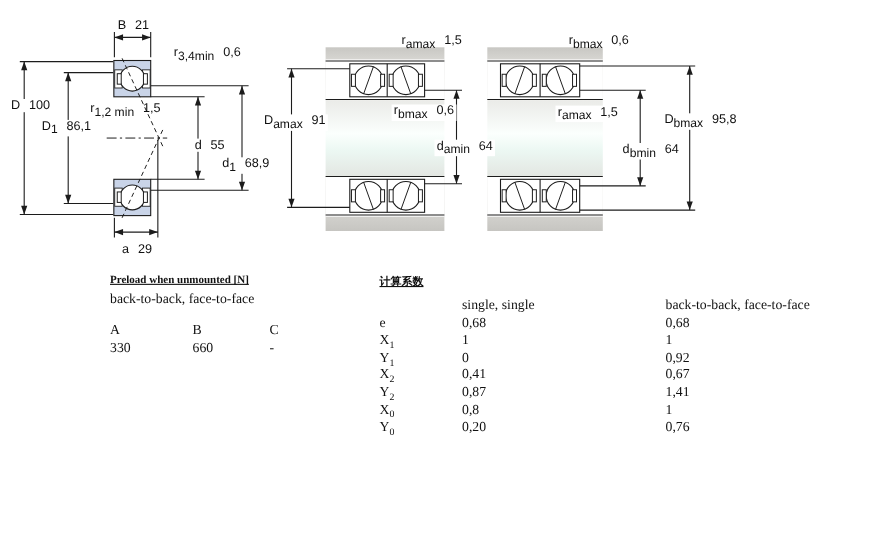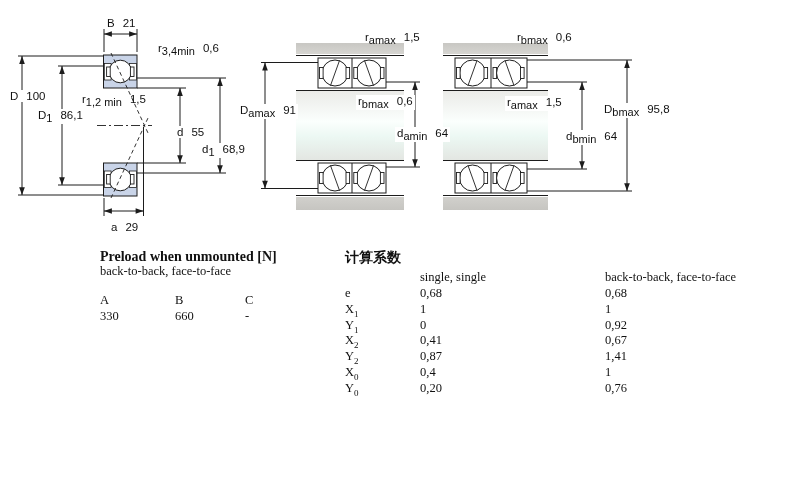--- a/index.html
+++ b/index.html
@@ -3,21 +3,21 @@
 <meta charset="utf-8">
 <style>
   html,body{margin:0;padding:0;background:#fff;}
   #canvas{position:relative;width:800px;height:500px;background:#ffffff;overflow:hidden;
           font-family:"Liberation Sans",sans-serif;color:#111;}
   svg{position:absolute;left:0;top:0;}
   .lbl{position:absolute;font-size:11.5px;line-height:12px;white-space:nowrap;color:#111;}
   .lbl sub{font-size:11px;line-height:1;}
   .lbl .v{margin-left:8px;}
   .wbg{background:#fff;padding:0 2px;}
-  .tbl-title{position:absolute;font-family:"Liberation Serif",serif;font-size:14px;font-weight:bold;white-space:nowrap;}
+  .tbl-title{position:absolute;font-family:"Liberation Serif",serif;font-size:10px;font-weight:bold;white-space:nowrap;text-decoration:underline;}
   .tbl-sub{position:absolute;font-family:"Liberation Serif",serif;font-size:12.5px;white-space:nowrap;}
   .grid{position:absolute;display:grid;font-family:"Liberation Serif",serif;font-size:12.5px;}
   .grid div{white-space:nowrap;}
   .grid sub{font-size:9px;line-height:1;}
   .preload-grid{grid-template-columns:75px 70px 60px;grid-auto-rows:15.5px;}
   .factors-grid{grid-template-columns:75px 185px 140px;grid-auto-rows:15.8px;}
   
   .dim line, .edge{stroke:#1c1c1c;stroke-width:1;}
   .ring{fill:#c9d4e8;stroke:#1c1c1c;stroke-width:1;}
   .pocket{fill:#ffffff;stroke:#1c1c1c;stroke-width:0.8;}
@@ -238,21 +238,21 @@
 
     <div><span>X</span><sub>2</sub></div>
     <div>0,41</div>
     <div>0,67</div>
 
     <div><span>Y</span><sub>2</sub></div>
     <div>0,87</div>
     <div>1,41</div>
 
     <div><span>X</span><sub>0</sub></div>
-    <div>0,4</div>
+    <div>0,8</div>
     <div>1</div>
 
     <div><span>Y</span><sub>0</sub></div>
     <div>0,20</div>
     <div>0,76</div>
   </div>
 
 </div>
 
 </body></html>

